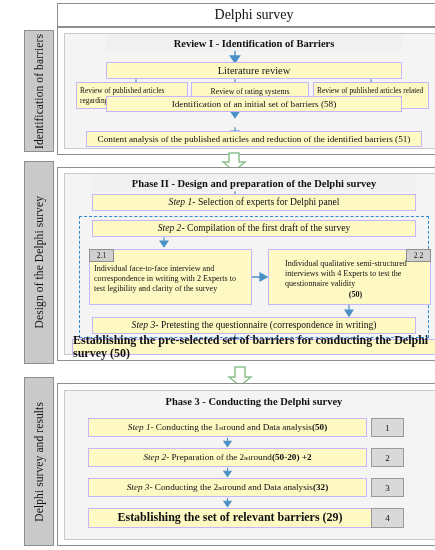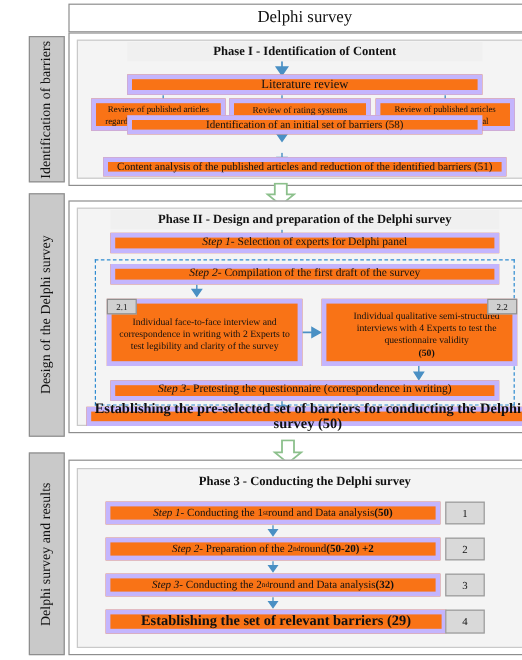--- a/index.html
+++ b/index.html
@@ -6,25 +6,25 @@
   body{
     width:435px;height:550px;
     font-family:"Liberation Serif","DejaVu Serif",serif;
     color:#111;
     overflow:hidden;
   }
   #root{position:relative;width:435px;height:550px;box-sizing:border-box;margin-left:20px;}
 
   
   .wbox{
-    background:#f97316;
-    border:4px solid #c4b5fd;
-    box-sizing:border-box;
-    display:flex;align-items:center;justify-content:center;
-    text-align:center;
+    background:#fef9c3;
+    border:1px solid #c4b5fd;
+    box-sizing:border-box;
+    display:flex;align-items:center;justify-content:center;
+    text-align:left;
     line-height:1.12;
   }
 
   
   .side{
     position:absolute;left:4px;
     width:30px;
     background:#c9c9c9;
     border:1px solid #8e8e8e;
     box-sizing:border-box;
@@ -114,21 +114,21 @@
   <div class="side" style="top:161px;height:203px;">
     <span>Design of the Delphi survey</span>
   </div>
   <div class="side" style="top:377px;height:169px;">
     <span>Delphi survey and results</span>
   </div>
 
   <div class="panel" style="left:37px;top:27px;width:394px;height:128px;"></div>
   <div class="panel-inner" style="left:44px;top:33px;width:380px;height:116px;"></div>
 
-  <div class="phase-head" style="left:86px;top:35px;width:296px;height:16px;">Phase I - Identification of Content</div>
+  <div class="phase-head" style="left:86px;top:35px;width:296px;height:16px;">Review I - Identification of Barriers</div>
 
   <svg class="arrow" style="left:208px;top:51px;" width="14" height="12" viewBox="0 0 14 12">
     <path d="M7 0 L7 6 M2.5 5 L7 11.5 L11.5 5 Z" fill="#4a90c4" stroke="#4a90c4" stroke-width="1.4"></path>
   </svg>
 
   <div class="wbox" style="position:absolute;left:86px;top:62px;width:296px;height:17px;font-size:10.5px;">Literature review</div>
 
   <svg class="arrow" style="left:110px;top:79px;" width="12" height="11" viewBox="0 0 14 12">
     <path d="M7 0 L7 5 M2.5 4.5 L7 11 L11.5 4.5 Z" fill="#4a90c4" stroke="#4a90c4" stroke-width="1.4"></path>
   </svg>

